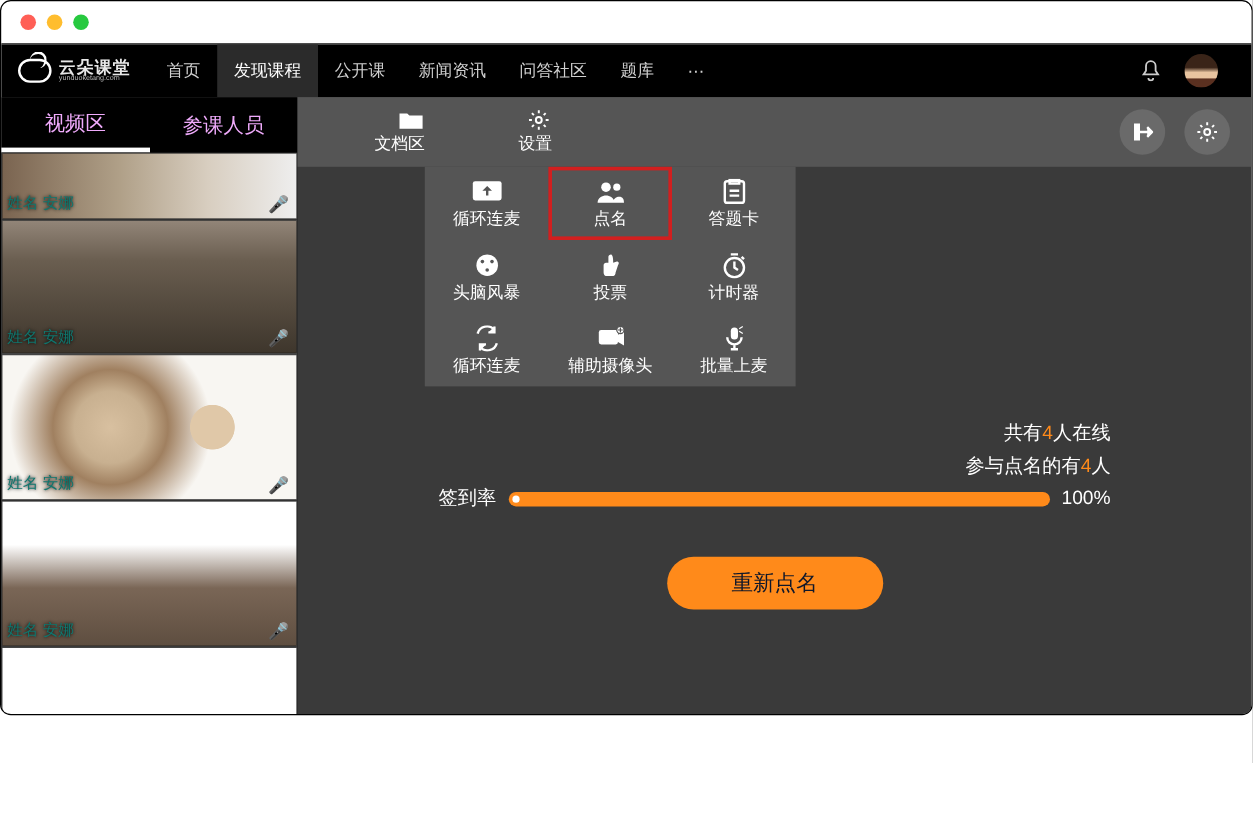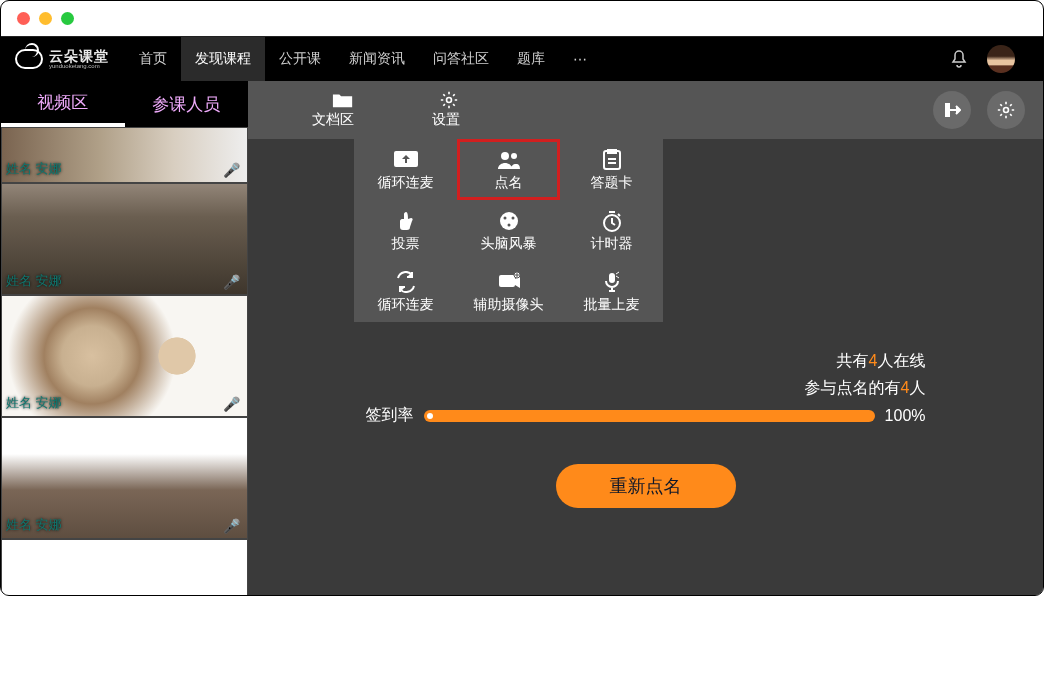--- a/index.html
+++ b/index.html
@@ -347,39 +347,39 @@
           <div class="dico">
               <svg width="22" height="22" viewBox="0 0 22 22" fill="none" stroke="#fff" stroke-width="2">
                 <rect x="3" y="2" width="16" height="18" rx="2"></rect>
                 <path d="M7 1h8v3H7zM7 10h8M7 14h8"></path>
               </svg>
             </div>
           <span>答题卡</span>
         </div>
         <div class="dcell">
           <div class="dico">
-              <svg width="22" height="22" viewBox="0 0 22 22" fill="#fff">
-                <path d="M11 2c2 0 2 5 2 7l3-1c2 0 2 2 1 3l-2 6c0 2-1 3-3 3H8c-2 0-3-1-3-3v-6c0-1 1-2 2-2h2V4c0-1 1-2 2-2z"></path>
-              </svg>
-            </div>
-          <span>投票</span>
-        </div>
-        <div class="dcell">
-          <div class="dico">
               <svg width="24" height="22" viewBox="0 0 24 22" fill="#fff">
                 <circle cx="12" cy="11" r="9"></circle>
                 <circle cx="8" cy="8" r="1.5" fill="#555"></circle>
                 <circle cx="16" cy="8" r="1.5" fill="#555"></circle>
                 <circle cx="12" cy="15" r="1.5" fill="#555"></circle>
               </svg>
             </div>
           <span>头脑风暴</span>
         </div>
         <div class="dcell">
           <div class="dico">
+              <svg width="22" height="22" viewBox="0 0 22 22" fill="#fff">
+                <path d="M11 2c2 0 2 5 2 7l3-1c2 0 2 2 1 3l-2 6c0 2-1 3-3 3H8c-2 0-3-1-3-3v-6c0-1 1-2 2-2h2V4c0-1 1-2 2-2z"></path>
+              </svg>
+            </div>
+          <span>投票</span>
+        </div>
+        <div class="dcell">
+          <div class="dico">
               <svg width="22" height="22" viewBox="0 0 22 22" fill="none" stroke="#fff" stroke-width="2">
                 <circle cx="11" cy="13" r="8"></circle>
                 <path d="M11 8v5l3 2M8 2h6M17 4l2 2"></path>
               </svg>
             </div>
           <span>计时器</span>
         </div>
         <div class="dcell">
           <div class="dico">
               <svg width="24" height="22" viewBox="0 0 24 22" fill="none" stroke="#fff" stroke-width="2">

